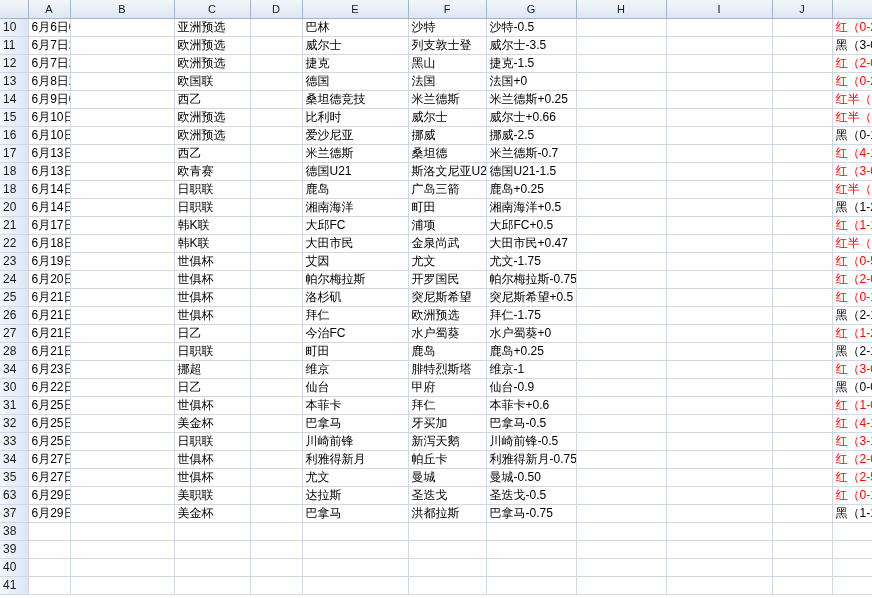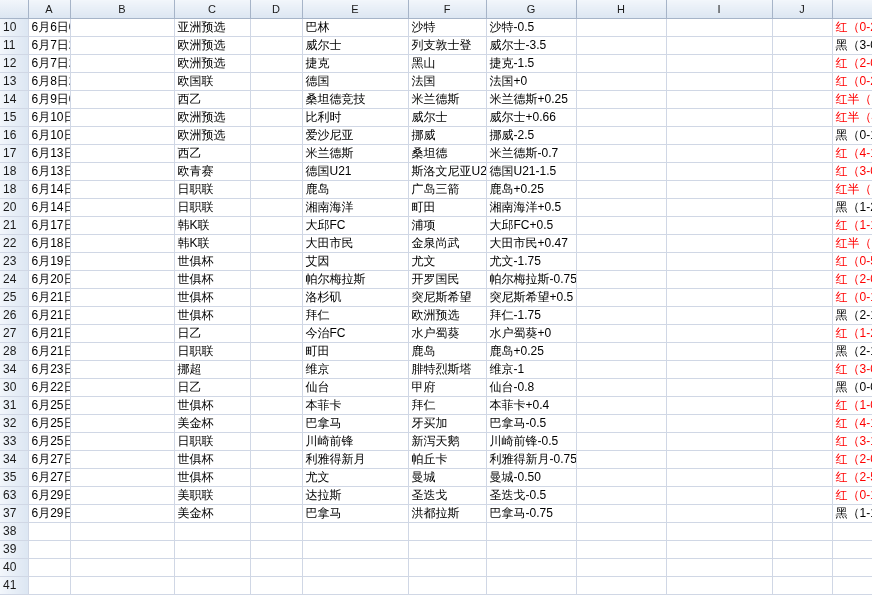--- a/index.html
+++ b/index.html
@@ -397,35 +397,35 @@
           <td class="red">红（3-0）</td>
         </tr>
         <tr>
           <td class="rowhead">30</td>
           <td class="t-a">6月22日17：00</td>
           <td class="empty"></td>
           <td class="">日乙</td>
           <td class="empty"></td>
           <td class="">仙台</td>
           <td class="">甲府</td>
-          <td class="">仙台-0.8</td>
+          <td class="">仙台-0.9</td>
           <td class="empty"></td>
           <td class="empty"></td>
           <td class="empty"></td>
           <td class="blk">黑（0-0）</td>
         </tr>
         <tr>
           <td class="rowhead">31</td>
           <td class="t-a">6月25日3：00</td>
           <td class="empty"></td>
           <td class="">世俱杯</td>
           <td class="empty"></td>
           <td class="">本菲卡</td>
           <td class="">拜仁</td>
-          <td class="">本菲卡+0.4</td>
+          <td class="">本菲卡+0.6</td>
           <td class="empty"></td>
           <td class="empty"></td>
           <td class="empty"></td>
           <td class="red">红（1-0）</td>
         </tr>
         <tr>
           <td class="rowhead">32</td>
           <td class="t-a">6月25日7：00</td>
           <td class="empty"></td>
           <td class="">美金杯</td>

